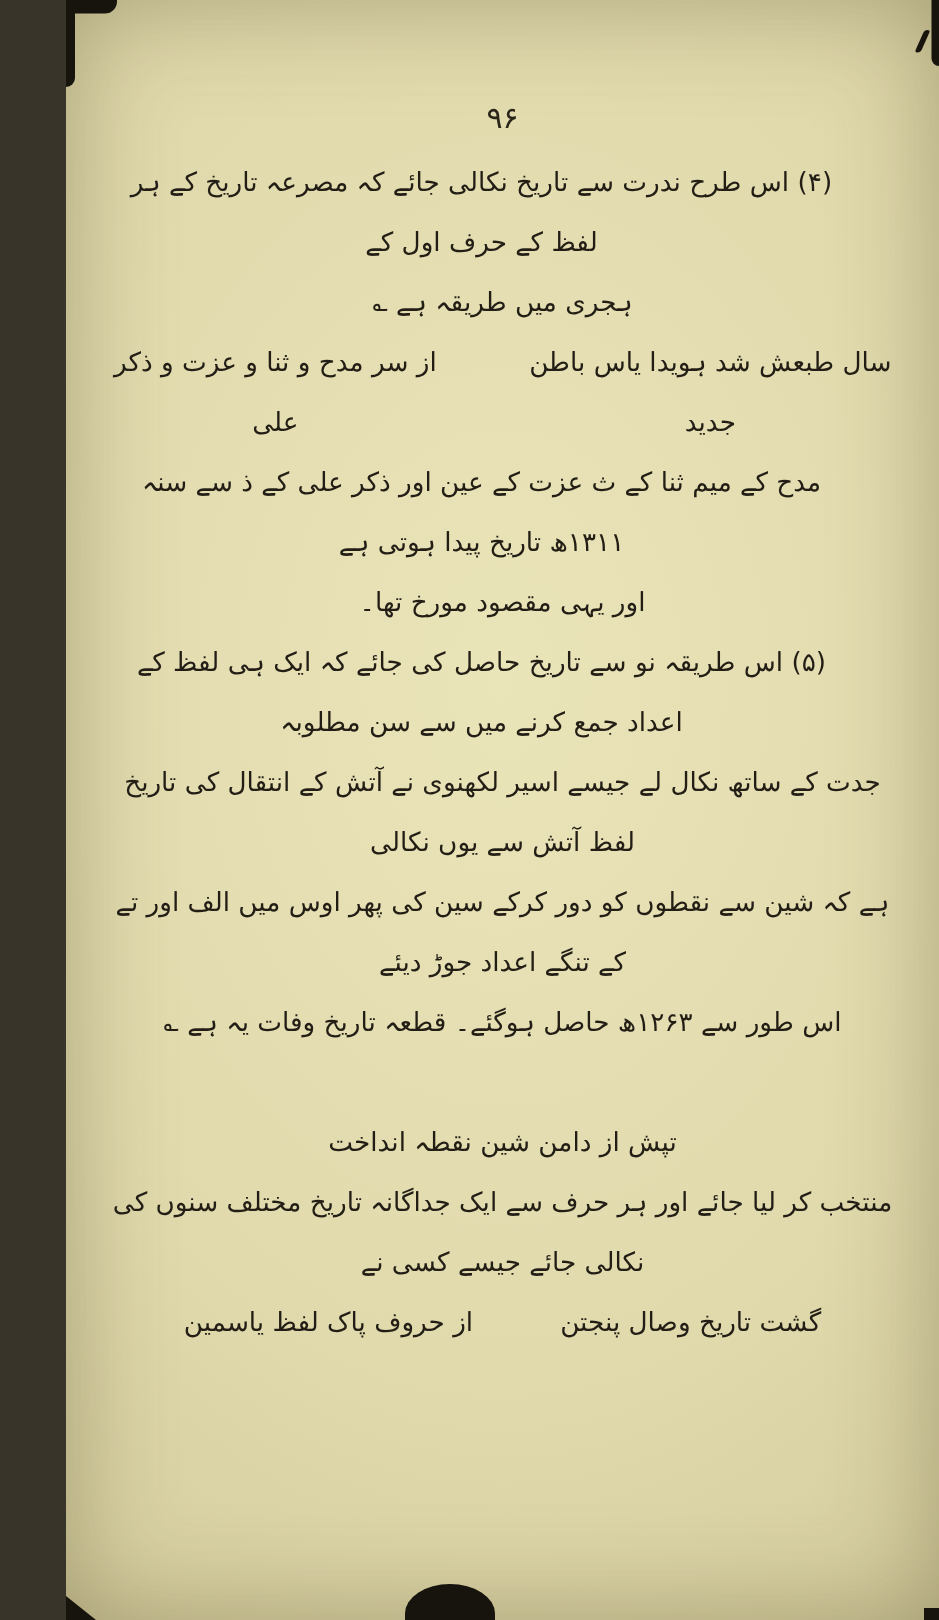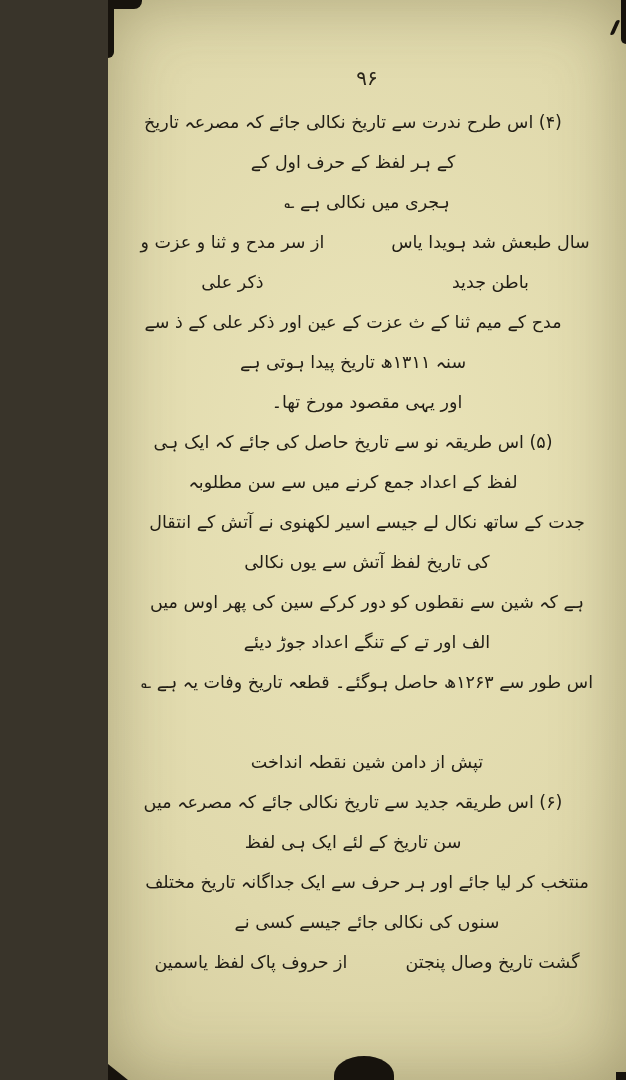--- a/index.html
+++ b/index.html
@@ -1,17 +1,17 @@
 <!DOCTYPE html>
 <html lang="ur" dir="rtl"><head>
 <meta charset="utf-8">
 <style>
   html,body{margin:0;padding:0;background:#39342a;}
   .page{
-    position:relative;width:518px;height:1080px;overflow:hidden;
+    position:relative;width:582px;height:1080px;overflow:hidden;
     background:#ded7aa;
     background-image:radial-gradient(ellipse 120% 90% at 50% 42%,
       #eae4b9 0%, #e0d9ac 50%, #d2ca9c 82%, #bfb78a 100%);
     box-shadow:inset 0 0 70px rgba(80,70,35,.38);
     font-family:"DejaVu Sans", sans-serif;
     color:#221e15;
   }
   
   .art{position:absolute;background:#17130d;}
   .art-tl-top{top:0;left:0;width:34px;height:9px;border-radius:0 0 8px 0;}
@@ -47,42 +47,41 @@
   <div class="art art-tr-mark"></div>
   <div class="art art-bl"></div>
   <div class="art art-blob"></div>
   <div class="art art-br"></div>
 
   <div class="pageno">۹۶</div>
 
   <div class="content">
 
     <div class="line indent">(۴) اس طرح ندرت سے تاریخ نکالی جائے کہ مصرعہ تاریخ کے ہر لفظ کے حرف اول کے</div>
-    <div class="line">ہجری میں نکالی ہے ؎</div>
+    <div class="line">ہجری میں طریقہ ہے ؎</div>
 
     <div class="line verse">
       <span>سال طبعش شد ہویدا یاس باطن جدید</span>
       <span>از سر مدح و ثنا و عزت و ذکر علی</span>
     </div>
 
     <div class="line indent">مدح کے میم ثنا کے ث عزت کے عین اور ذکر علی کے ذ سے سنہ ۱۳۱۱ھ تاریخ پیدا ہوتی ہے</div>
     <div class="line">اور یہی مقصود مورخ تھا۔</div>
 
     <div class="line indent">(۵) اس طریقہ نو سے تاریخ حاصل کی جائے کہ ایک ہی لفظ کے اعداد جمع کرنے میں سے سن مطلوبہ</div>
     <div class="line">جدت کے ساتھ نکال لے جیسے اسیر لکھنوی نے آتش کے انتقال کی تاریخ لفظ آتش سے یوں نکالی</div>
     <div class="line">ہے کہ شین سے نقطوں کو دور کرکے سین کی پھر اوس میں الف اور تے کے تنگے اعداد جوڑ دیئے</div>
     <div class="line">اس طور سے ۱۲۶۳ھ حاصل ہوگئے۔ قطعہ تاریخ وفات یہ ہے ؎</div>
 
     <div class="line verse wide">
     </div>
     <div class="line verse wide">
       <span>تپش از دامن شین نقطہ انداخت</span>
     </div>
 
-    <div class="line indent">(۶) اس طریقہ جدید سے تاریخ نکالی جائے کہ مصرعہ میں سن تاریخ کے لئے ایک ہی لفظ</div>
     <div class="line">منتخب کر لیا جائے اور ہر حرف سے ایک جداگانہ تاریخ مختلف سنوں کی نکالی جائے جیسے کسی نے</div>
 
     <div class="line verse">
       <span>گشت تاریخ وصال پنجتن</span>
       <span>از حروف پاک لفظ یاسمین</span>
     </div>
 
   </div>
 </div>
 

